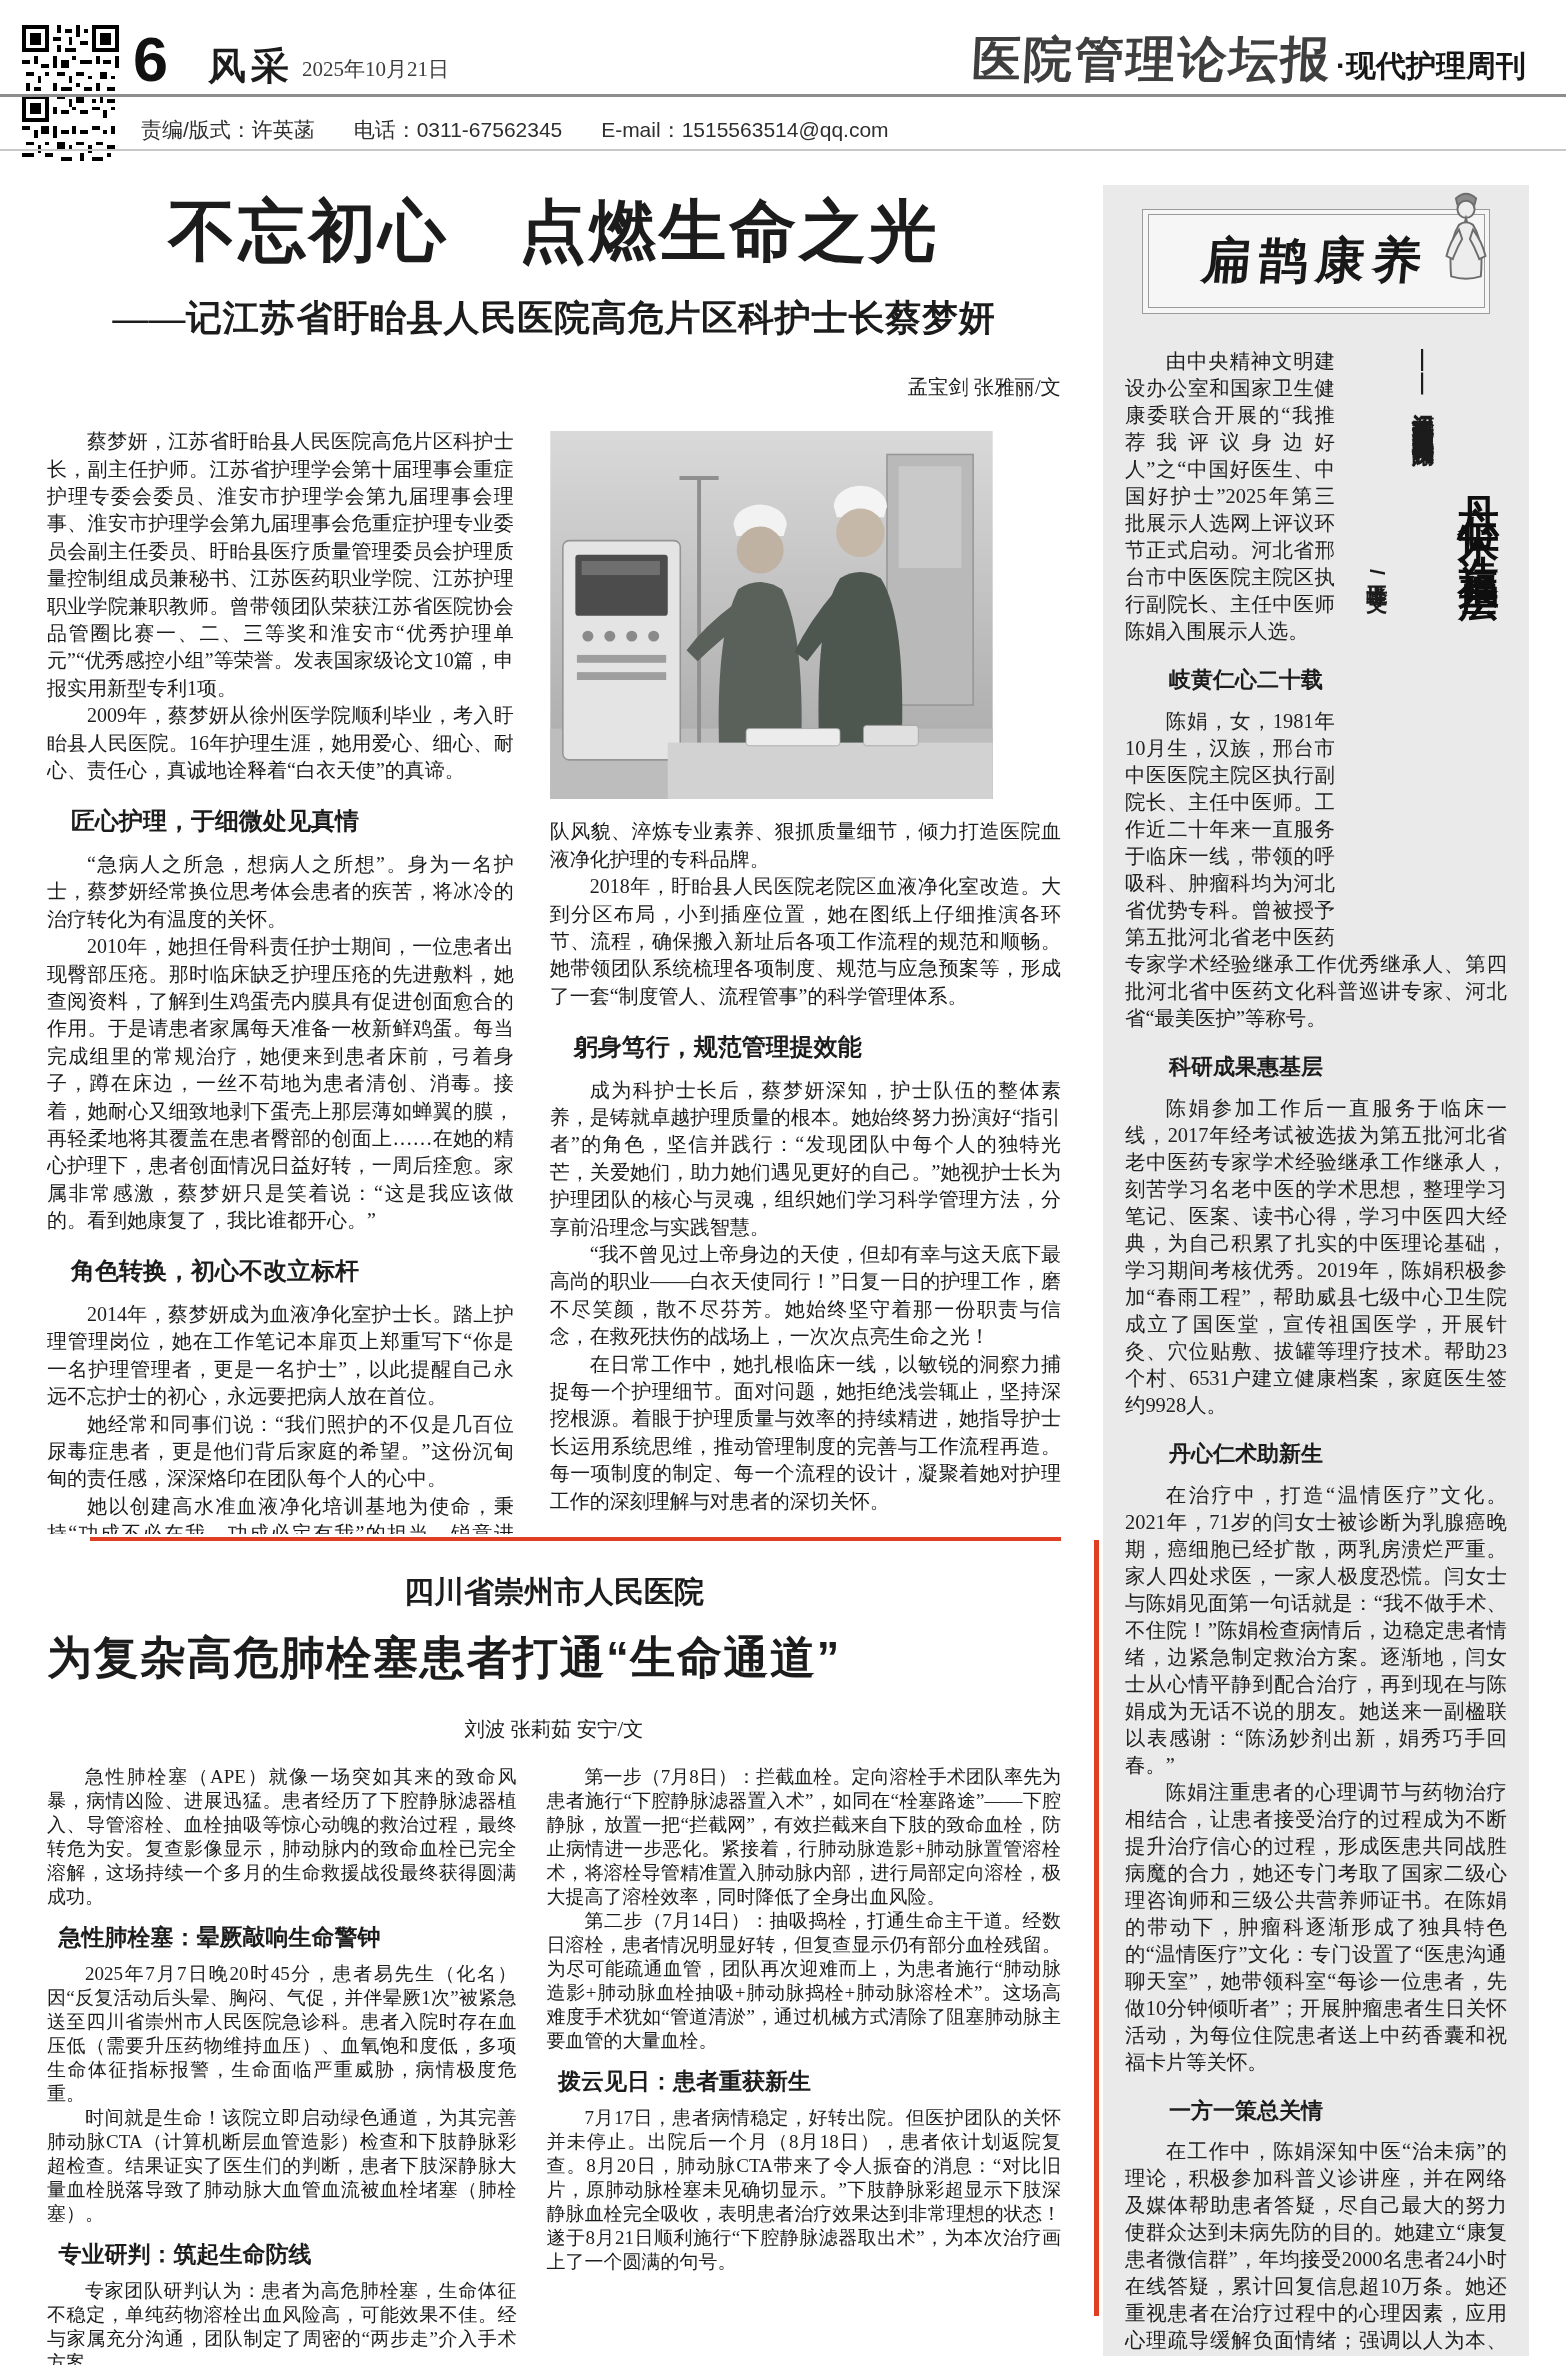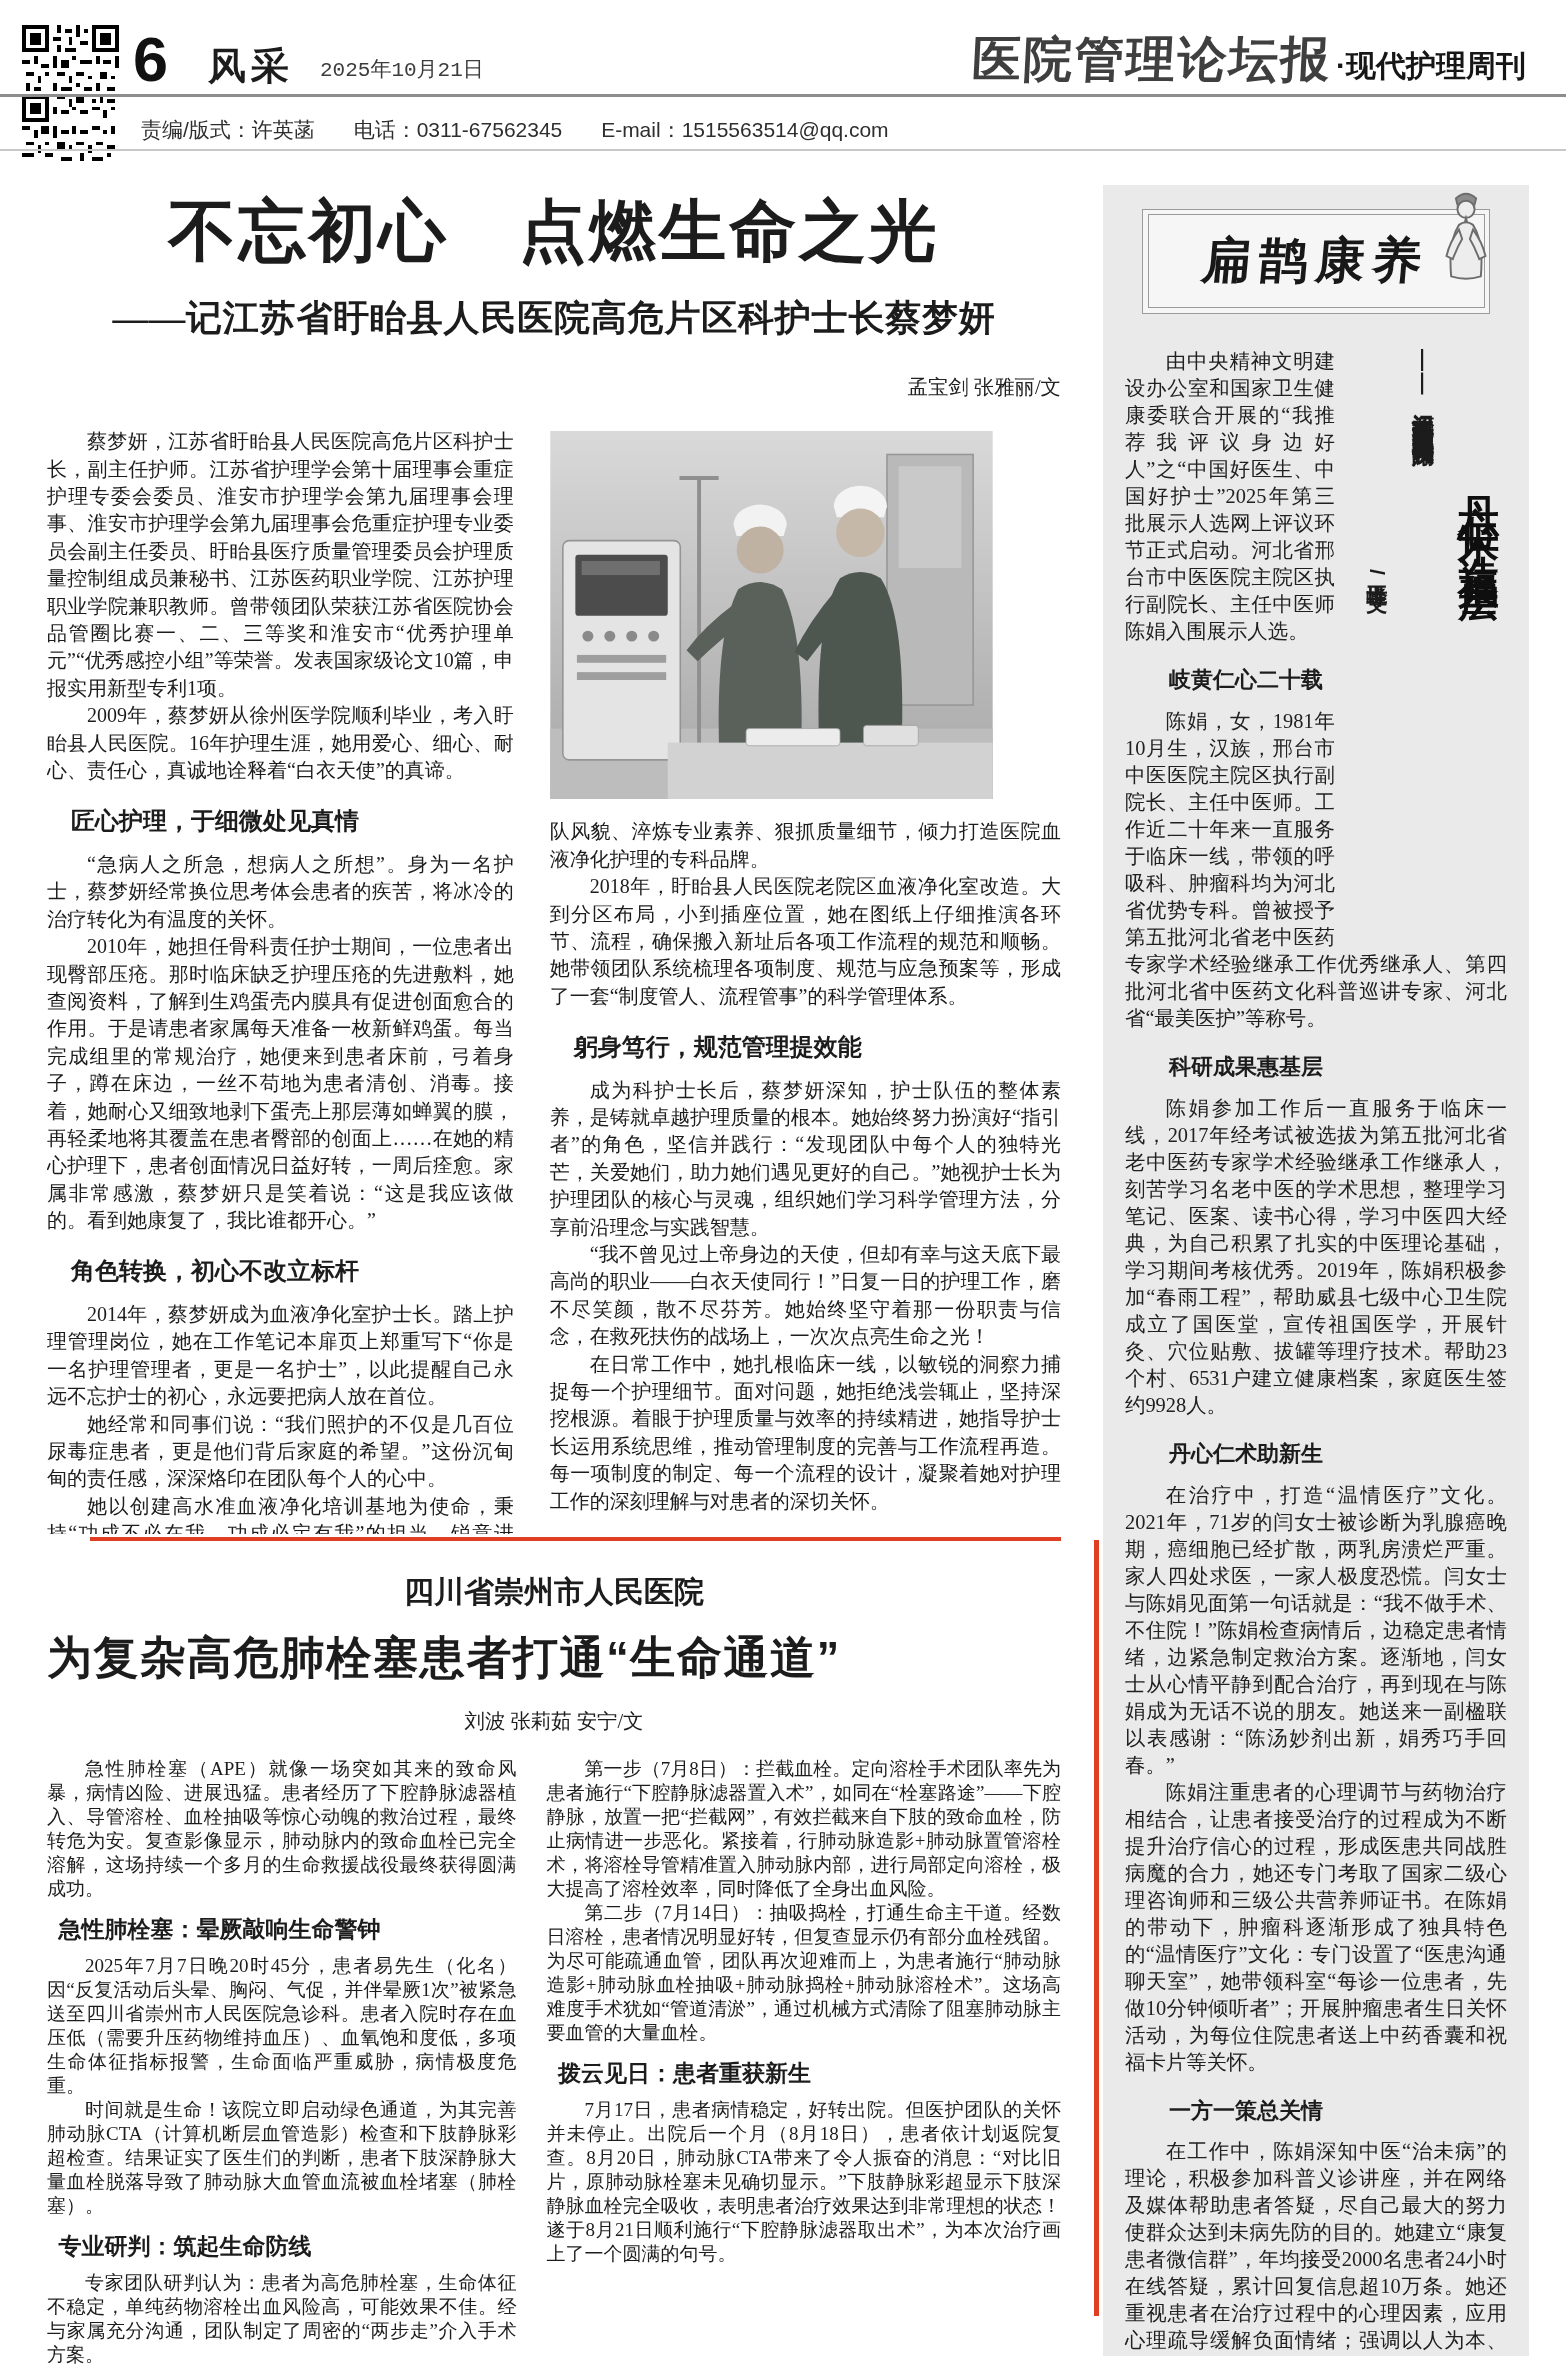--- a/index.html
+++ b/index.html
@@ -4,22 +4,22 @@
 <style>
   html,body{margin:0;padding:0;background:#f2f2f2;}
   .page{position:relative;width:1567px;height:2377px;background:#ffffff;margin:0 auto;
         font-family:"Liberation Serif","DejaVu Serif",serif;color:#1c1c1c;overflow:hidden;}
 
   
   .qr{position:absolute;left:22px;top:23.5px;width:97px;height:138px;}
   .page-num{position:absolute;left:133px;top:28px;font-family:"Liberation Sans","DejaVu Sans",sans-serif;
             font-weight:bold;font-size:63px;line-height:63px;color:#111;}
   .section-name{position:absolute;left:208px;top:41px;font-weight:bold;font-size:38px;letter-spacing:4.7px;}
-  .page-date{position:absolute;left:320px;top:55px;font-size:21px;color:#3c3c3c;
-             font-family:Liberation Mono, monospace;}
+  .page-date{position:absolute;left:302px;top:55px;font-size:21px;color:#3c3c3c;
+             font-family:Liberation Serif, serif;}
   .masthead{position:absolute;right:41px;top:27px;white-space:nowrap;}
   .masthead-main{font-size:49px;font-weight:900;color:#3f3f3f;letter-spacing:2.4px;
                  font-family:"Liberation Serif","DejaVu Serif",serif;transform:skewX(-3deg);display:inline-block;}
   .masthead-sub{font-size:30px;font-weight:bold;color:#161616;margin-left:4.7px;
                 font-family:"Liberation Sans","DejaVu Sans",sans-serif;}
   .header-rule{position:absolute;left:0;top:94px;width:1567px;height:3.1px;background:#8d8d8d;}
   .editor-row{position:absolute;left:141px;top:116px;font-size:21px;color:#2e2e2e;
               font-family:"Liberation Sans","DejaVu Sans",sans-serif;}
   .editor-row span{margin-right:33px;}
   .thin-rule{position:absolute;left:0;top:149px;width:1567px;height:1.6px;background:#c8c8c8;}
@@ -39,21 +39,21 @@
             font-size:24px;margin:20.4px 0 14px;text-indent:1em;}
   .photo-fig{margin:3.1px 0 19px;width:443px;height:368px;}
 
   .red-hr{position:absolute;left:43px;top:1352px;width:971px;height:3.9px;background:#e03e22;}
 
   .bottom-article{position:absolute;left:0;top:1379px;width:1014px;height:801px;overflow:hidden;}
   .b-kicker{text-align:center;font-family:"Liberation Sans","DejaVu Sans",sans-serif;
             font-weight:bold;font-size:30px;margin:7.8px 0 0;}
   .b-title{text-align:left;font-family:"Liberation Sans","DejaVu Sans",sans-serif;
            font-weight:bold;font-size:45px;margin:15.7px 0 0;letter-spacing:1.6px;}
-  .b-byline{text-align:center;font-size:20.4px;margin:19px 0 0;}
+  .b-byline{text-align:center;font-size:20.4px;margin:27px 0 0;}
   .b-cols{display:flex;margin-top:22px;}
   .b-col-a{width:470px;margin-right:30px;}
   .b-col-b{width:515px;}
   .b-body p{margin:0;text-indent:2em;font-size:19px;line-height:24px;text-align:justify;}
   .b-sub{font-family:"Liberation Sans","DejaVu Sans",sans-serif;font-weight:bold;
          font-size:23px;margin:12.5px 0 9.4px;text-indent:0.5em;}
 
   
   .sidebar{position:absolute;left:1103px;top:185px;width:426px;height:2171px;background:#eaeaea;overflow:hidden;}
   .red-vline{position:absolute;left:1094px;top:1540px;width:4.7px;height:776px;background:#e03e22;}

